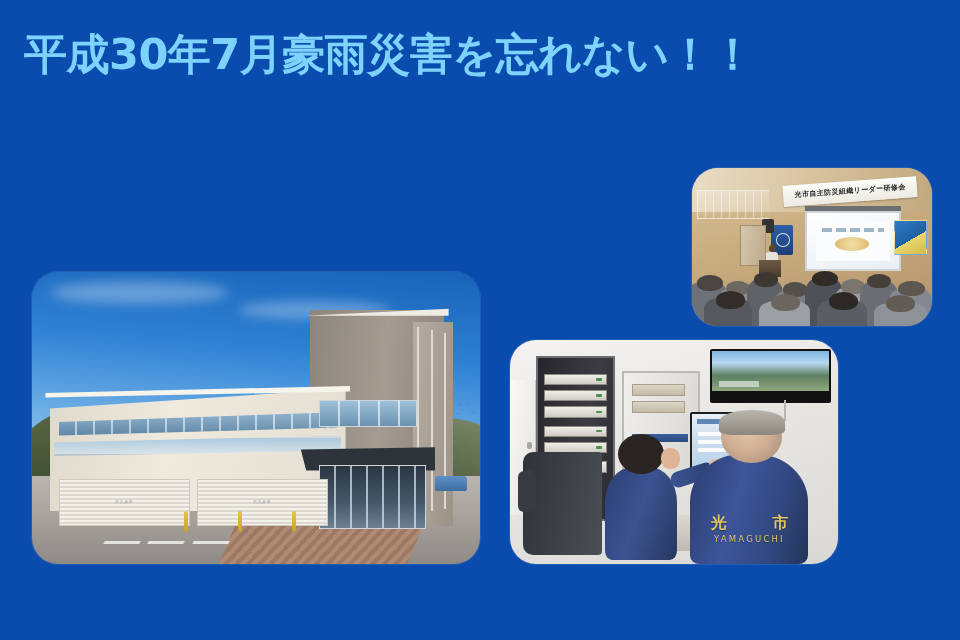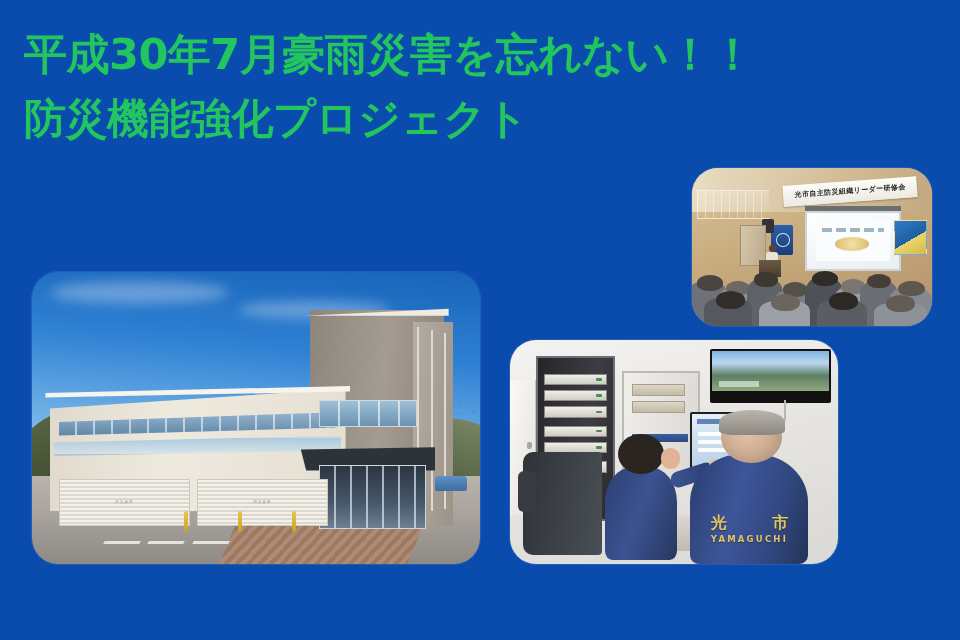--- a/index.html
+++ b/index.html
@@ -18,21 +18,21 @@
     overflow:hidden;
   }
 
   
   #headline {
     position:absolute;
     left:24px; top:22px;
     width:690px;
   }
   .hl-line {
-    color:#22c55e;
+    color:#7dd3fc;
     font-family:"DejaVu Sans","Liberation Sans",sans-serif;
     font-weight:bold;
     font-size:43px;
     line-height:1.52;
     letter-spacing:-0.5px;
     white-space:nowrap;
   }
   .hl-line.l2, .hl-line.l3 { font-size:42px; }
 
   
@@ -430,33 +430,32 @@
     text-align:center;
     font-family:"DejaVu Sans",sans-serif;
     color:#e3c660;
   }
   #staff-man .badge .k {
     font-size:16px; font-weight:bold; letter-spacing:20px;
     text-indent:20px; display:block; line-height:1;
     text-shadow:0 1px 1px rgba(0,0,0,.35);
   }
   #staff-man .badge .r {
-    font-size:8.5px; font-weight:bold; letter-spacing:2.2px;
+    font-size:8.5px; font-weight:normal; letter-spacing:2.2px;
     display:block; margin-top:3px;
     text-shadow:0 1px 1px rgba(0,0,0,.35);
   }
 </style>
 </head>
 <body>
 
 <div id="poster">
 
   <div id="headline">
     <div class="hl-line l1">平成30年7月豪雨災害を忘れない！！</div>
-    <div class="hl-line l3">防災機能強化プロジェクト</div>
   </div>
 
   <div class="photo" id="photo-building">
     <div class="scene">
       <div class="bld-sky"></div>
       <div class="bld-cloud c1"></div>
       <div class="bld-cloud c2"></div>
       <div class="bld-hill-l"></div>
       <div class="bld-hill-r"></div>
       <div class="bld-wires"></div>

